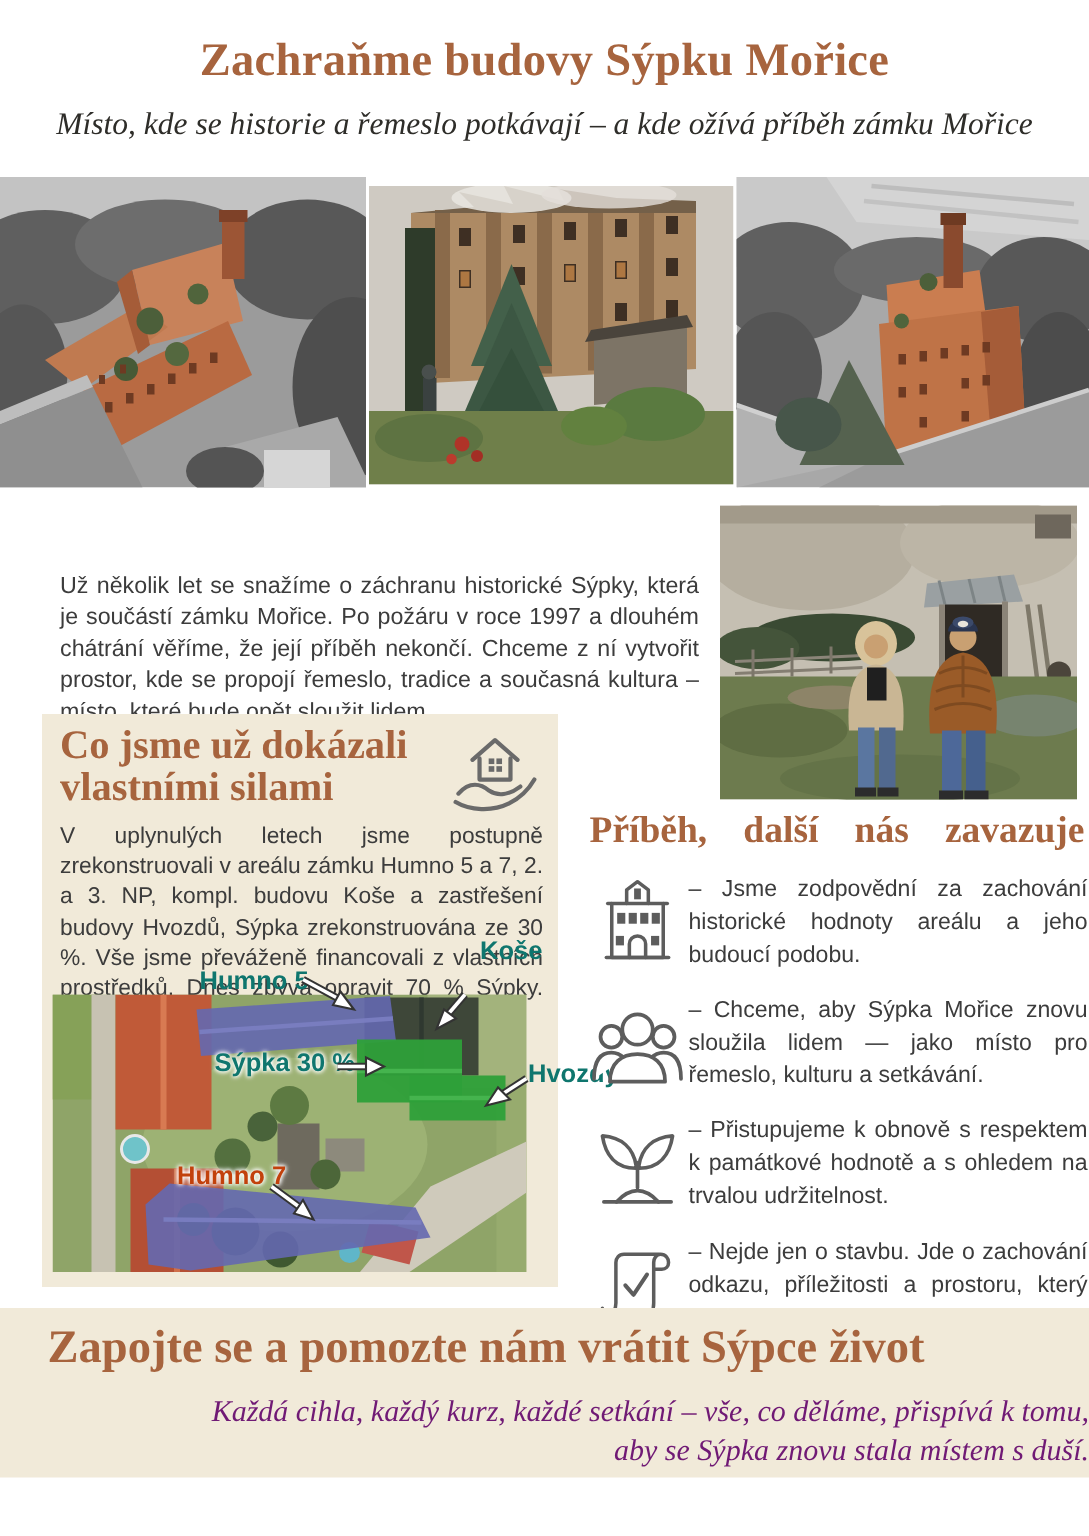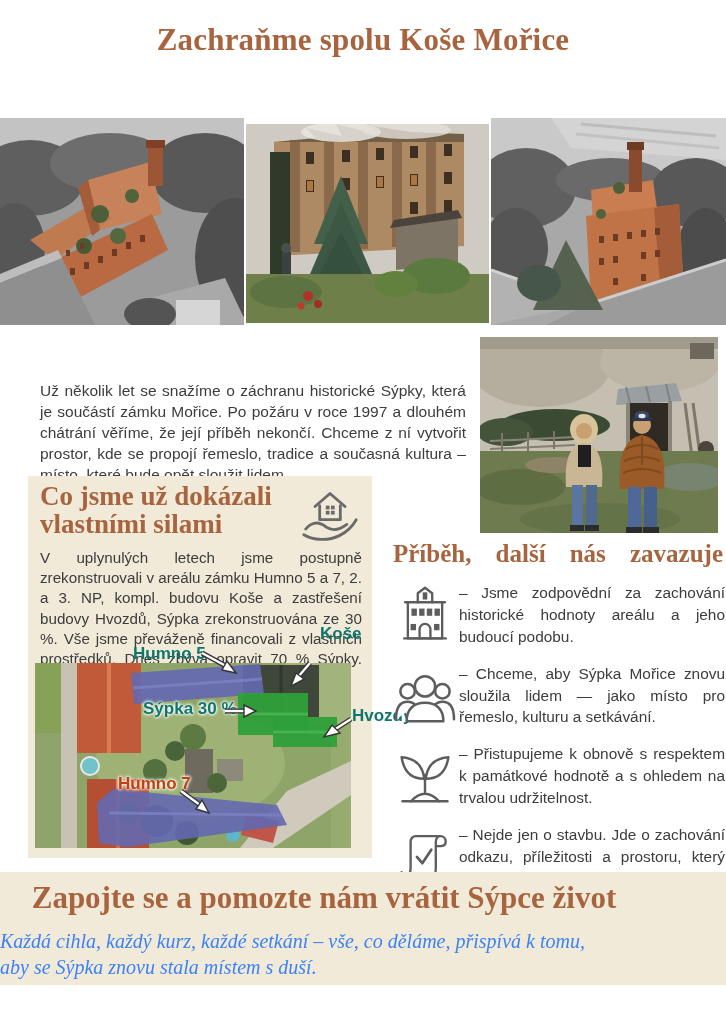--- a/index.html
+++ b/index.html
@@ -39,30 +39,31 @@
 
   .story-heading{left:393px;top:540px;width:330px;font-size:25px;font-weight:700;
                  text-align:justify;text-align-last:justify;}
   .story-list{left:393px;top:582px;width:332px;}
   .story-item{display:flex;align-items:flex-start;gap:2px;margin-bottom:15px;}
   .story-icon{flex:0 0 64px;display:flex;justify-content:center;padding-top:4px;}
   .story-text{flex:1;font-size:15.4px;line-height:1.42;text-align:justify;}
 
   .footer{left:0;top:872px;width:726px;height:113px;background:#f1ead9;}
   .footer-heading{left:0;top:880px;width:648px;text-align:center;font-size:31px;font-weight:700;}
-  .footer-line{left:0;width:726px;text-align:left;font-size:20px;font-style:italic;color:#3b82f6;}
+  .footer-line{left:0;width:726px;text-align:right;font-size:20px;font-style:italic;color:#701a75;}
   .fl1{top:930px;}
   .fl2{top:956px;}
 </style>
 </head>
 <body>
 
 <div class="page">
 
-  <div class="abs serif accent title">Zachraňme spolu Koše Mořice</div>
+  <div class="abs serif accent title">Zachraňme budovy Sýpku Mořice</div>
+  <div class="abs serif subtitle">Místo, kde se historie a řemeslo potkávají – a kde ožívá příběh zámku Mořice</div>
 
   <svg class="abs photo p1" width="244" height="207" viewBox="0 0 244 207">
     <rect width="244" height="207" fill="#9b9b9b"></rect>
     <rect x="0" y="0" width="244" height="70" fill="#c3c3c3"></rect>
     <ellipse cx="30" cy="60" rx="55" ry="38" fill="#5f5f5f"></ellipse>
     <ellipse cx="110" cy="45" rx="60" ry="30" fill="#6d6d6d"></ellipse>
     <ellipse cx="205" cy="55" rx="55" ry="40" fill="#585858"></ellipse>
     <ellipse cx="235" cy="140" rx="40" ry="60" fill="#4e4e4e"></ellipse>
     <ellipse cx="15" cy="130" rx="30" ry="45" fill="#565656"></ellipse>
 

